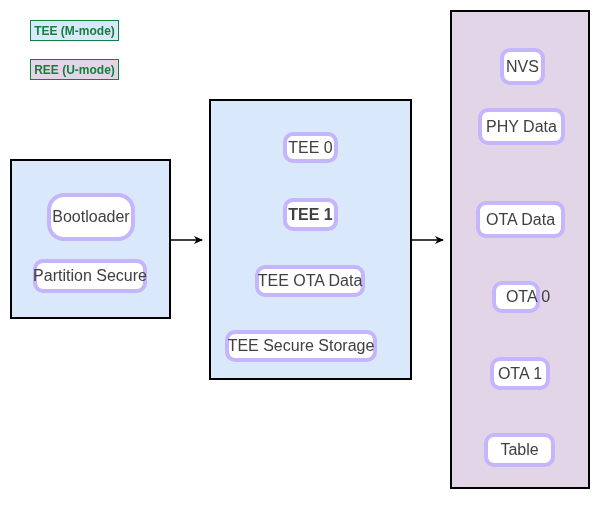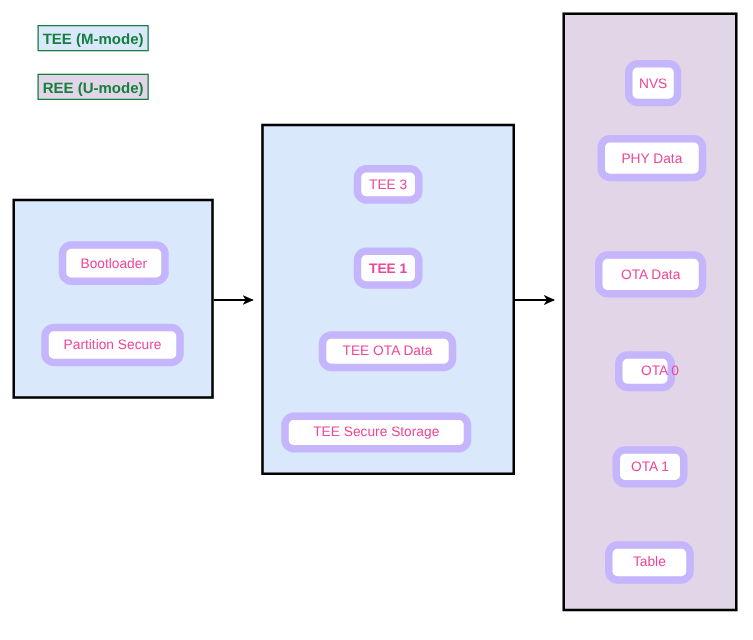--- a/index.html
+++ b/index.html
@@ -48,31 +48,31 @@
     border: 2px solid;
     box-sizing: border-box;
   }
   #col-boot { left: 10px;  top: 159px; width: 161px; height: 160px; }
   #col-tee  { left: 209px; top: 99px;  width: 203px; height: 281px; }
   #col-ree  { left: 450px; top: 10px;  width: 140px; height: 479px; }
   
   .node {
     position: absolute;
     background: #ffffff;
-    border: 6px solid #c4b5fd;
+    border: 4px solid #c4b5fd;
     border-radius: 10px;
     display: flex;
     align-items: center;
     justify-content: center;
-    font-size: 11px;
-    color: #ec4899;
+    font-size: 16px;
+    color: #404040;
     box-sizing: border-box;
     white-space: nowrap;
   }
-  #node-bootloader      { left: 47px;  top: 193px; width: 88px;  height: 35px; }
+  #node-bootloader      { left: 47px;  top: 193px; width: 88px;  height: 48px; border-radius: 17px; }
   #node-partition-table { left: 33px;  top: 259px; width: 114px; height: 34px; }
   #node-tee0            { left: 283px; top: 132px; width: 55px;  height: 31px; }
   #node-tee1            { left: 283px; top: 198px; width: 55px;  height: 33px; font-weight: bold; }
   #node-tee-ota-data    { left: 255px; top: 265px; width: 110px; height: 32px; }
   #node-tee-secure      { left: 225px; top: 330px; width: 152px; height: 32px; }
   #node-nvs             { left: 500px; top: 48px;  width: 45px;  height: 37px; }
   #node-phy-data        { left: 478px; top: 108px; width: 87px;  height: 37px; }
   #node-ota-data        { left: 476px; top: 201px; width: 89px;  height: 37px; }
   #node-ota0            { left: 492px; top: 281px; width: 48px;  height: 32px; padding-left: 24px; }
   #node-ota1            { left: 490px; top: 357px; width: 60px;  height: 33px; }
@@ -95,21 +95,21 @@
   <div id="legend-tee" class="legend-box tee-style">TEE (M-mode)</div>
   <div id="legend-ree" class="legend-box ree-style">REE (U-mode)</div>
 
   <div id="col-boot" class="column tee-style"></div>
   <div id="col-tee" class="column tee-style"></div>
   <div id="col-ree" class="column ree-style"></div>
 
   <div id="node-bootloader" class="node">Bootloader</div>
   <div id="node-partition-table" class="node">Partition Secure</div>
 
-  <div id="node-tee0" class="node">TEE 3</div>
+  <div id="node-tee0" class="node">TEE 0</div>
   <div id="node-tee1" class="node">TEE 1</div>
   <div id="node-tee-ota-data" class="node">TEE OTA Data</div>
   <div id="node-tee-secure" class="node">TEE Secure Storage</div>
 
   <div id="node-nvs" class="node">NVS</div>
   <div id="node-phy-data" class="node">PHY Data</div>
   <div id="node-ota-data" class="node">OTA Data</div>
   <div id="node-ota0" class="node">OTA 0</div>
   <div id="node-ota1" class="node">OTA 1</div>
   <div id="node-unused" class="node">Table</div>

